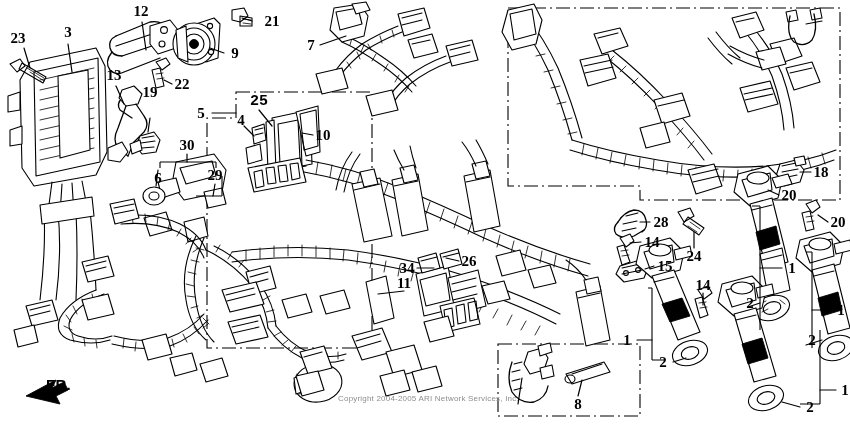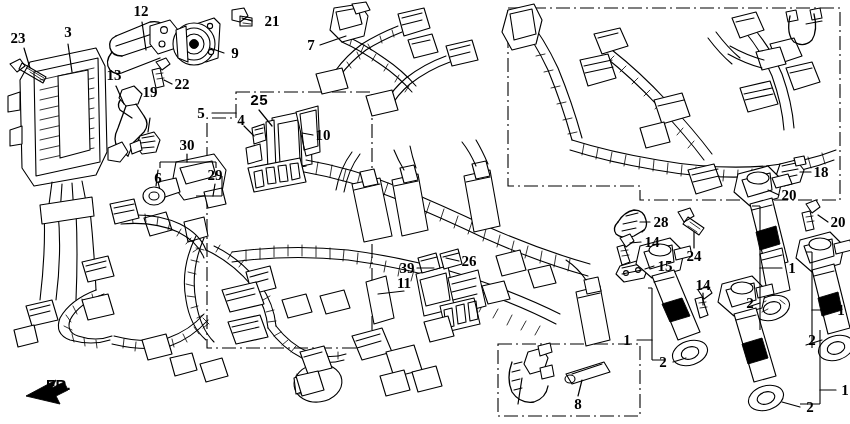--- a/index.html
+++ b/index.html
@@ -642,20 +642,21 @@
       <path class="lead" d="M578 396 L582 380"></path>
     </g>
 
     <g>
       <path class="sk" d="M26 396 L56 380 L52 388 L64 382 L68 390 L56 396 L60 404 Z" fill="#000"></path>
     </g>
   </svg>
 
   <div class="fr" style="left:46px;top:376px;">FR.</div>
 
+  <div class="wmk" style="left:338px;top:394px;">Copyright 2004-2005 ARI Network Services, Inc.</div>
 
 
   <div id="callout-layer">
       <div class="cal" style="left: 18px; top: 38px;">23</div>
       <div class="cal" style="left: 68px; top: 32px;">3</div>
       <div class="cal" style="left: 141px; top: 11px;">12</div>
       <div class="cal" style="left: 248px; top: 21px; margin-left: 24px;">21</div>
       <div class="cal" style="left: 235px; top: 53px;">9</div>
       <div class="cal" style="left: 182px; top: 84px;">22</div>
       <div class="cal" style="left: 114px; top: 75px;">13</div>
@@ -678,20 +679,20 @@
       <div class="cal" style="left: 665px; top: 266px;">15</div>
       <div class="cal" style="left: 703px; top: 285px;">14</div>
       <div class="cal" style="left: 792px; top: 268px;">1</div>
       <div class="cal" style="left: 750px; top: 303px;">2</div>
       <div class="cal" style="left: 841px; top: 310px;">1</div>
       <div class="cal" style="left: 812px; top: 340px;">2</div>
       <div class="cal" style="left: 627px; top: 340px;">1</div>
       <div class="cal" style="left: 663px; top: 362px;">2</div>
       <div class="cal" style="left: 845px; top: 390px;">1</div>
       <div class="cal" style="left: 810px; top: 407px;">2</div>
-      <div class="cal" style="left: 407px; top: 268px;">39</div>
+      <div class="cal" style="left: 407px; top: 268px;">34</div>
       <div class="cal" style="left: 469px; top: 261px;">26</div>
       <div class="cal" style="left: 404px; top: 283px;">11</div>
       <div class="cal" style="left: 492px; top: 412px; margin-top: 37px;">17</div>
       <div class="cal" style="left: 578px; top: 404px;">8</div>
     </div>
 
 </div>
 
 </body></html>

